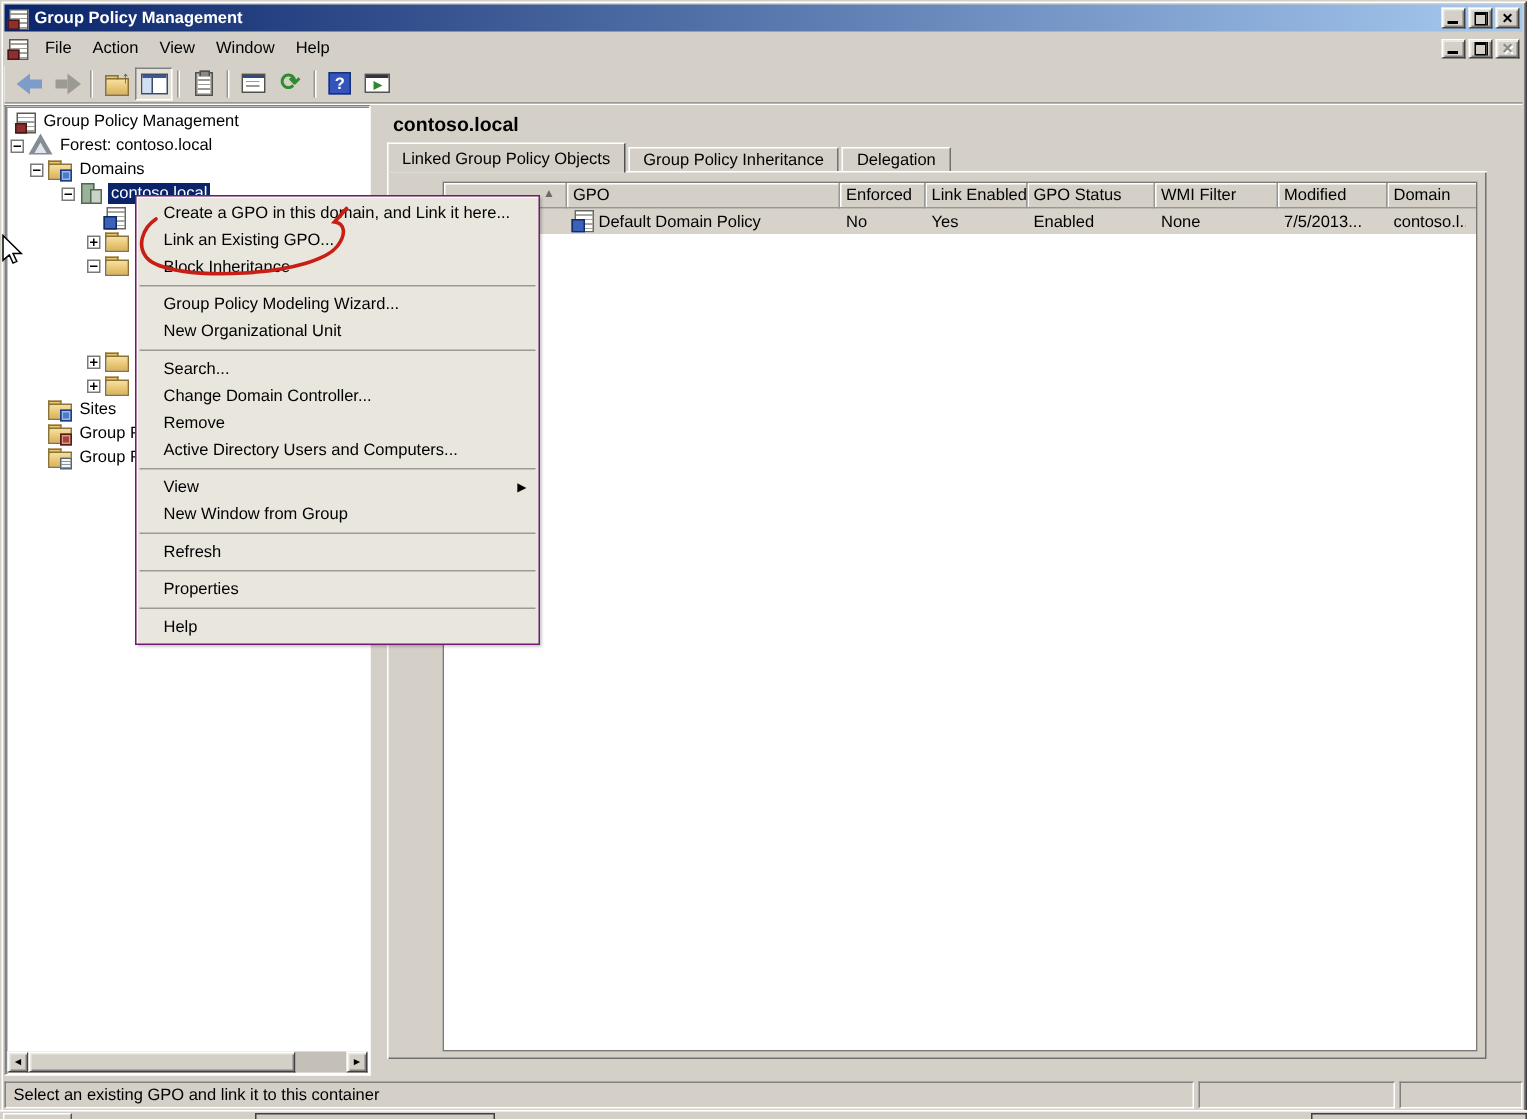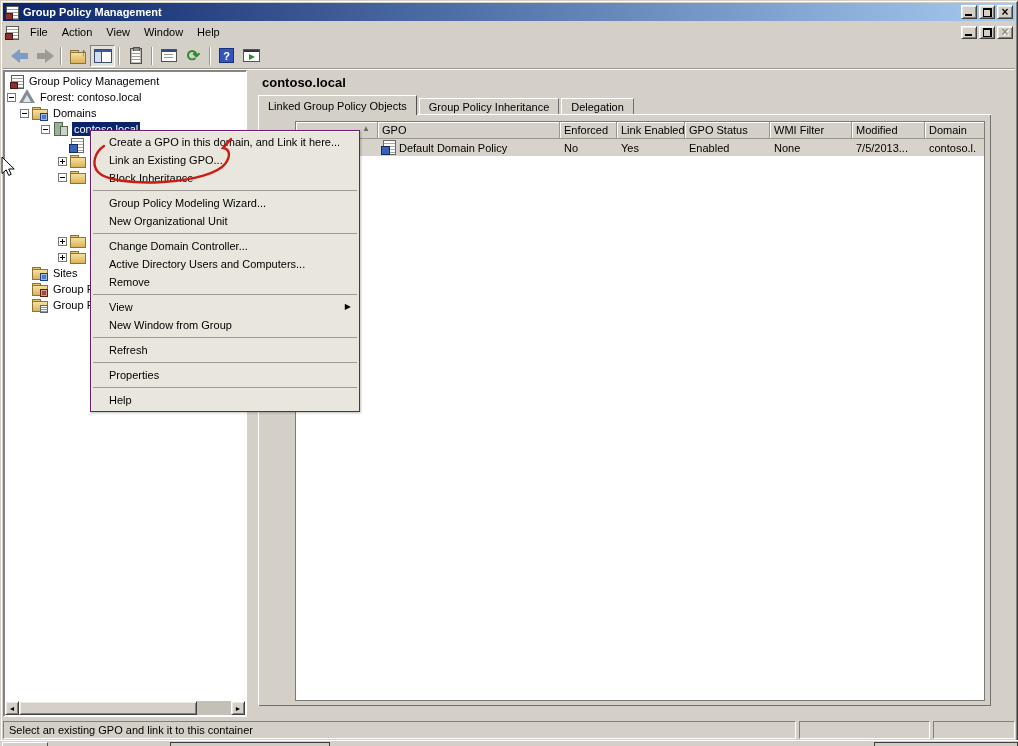--- a/index.html
+++ b/index.html
@@ -325,23 +325,24 @@
   </div>
 
   <div class="ctxmenu">
     <div class="mitem">Create a GPO in this domain, and Link it here...</div>
     <div class="mitem">Link an Existing GPO...</div>
     <div class="mitem">Block Inheritance</div>
     <div class="msep"></div>
     <div class="mitem">Group Policy Modeling Wizard...</div>
     <div class="mitem">New Organizational Unit</div>
     <div class="msep"></div>
+    <div class="mitem">Search...</div>
     <div class="mitem">Change Domain Controller...</div>
+    <div class="mitem">Remove</div>
     <div class="mitem">Active Directory Users and Computers...</div>
-    <div class="mitem">Remove</div>
     <div class="msep"></div>
     <div class="mitem"><span>View</span><span class="subarrow">▶</span></div>
     <div class="mitem">New Window from Group</div>
     <div class="msep"></div>
     <div class="mitem">Refresh</div>
     <div class="msep"></div>
     <div class="mitem">Properties</div>
     <div class="msep"></div>
     <div class="mitem">Help</div>
   </div>

